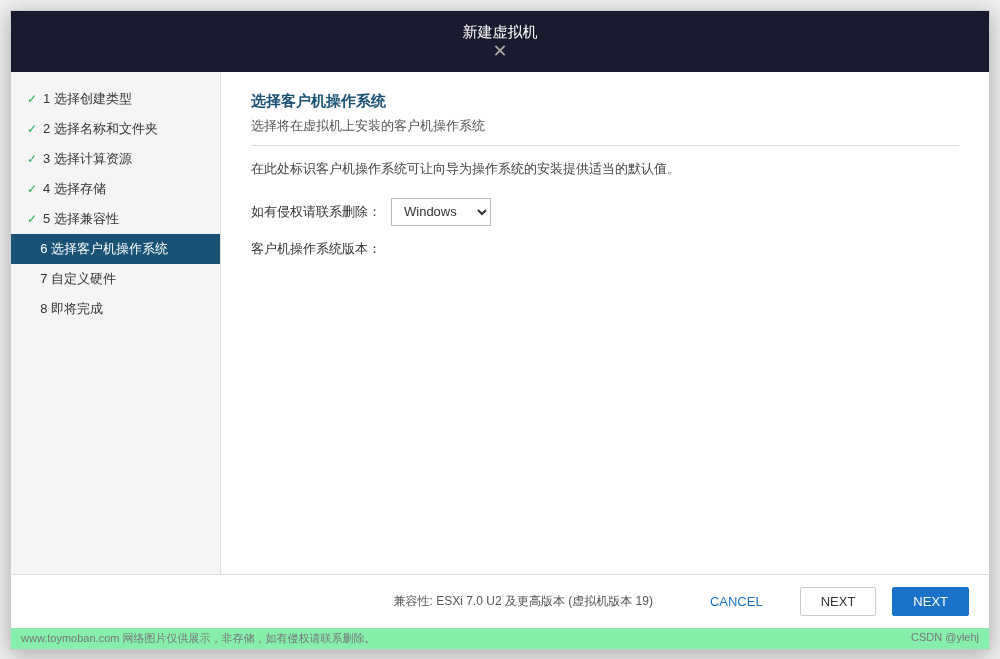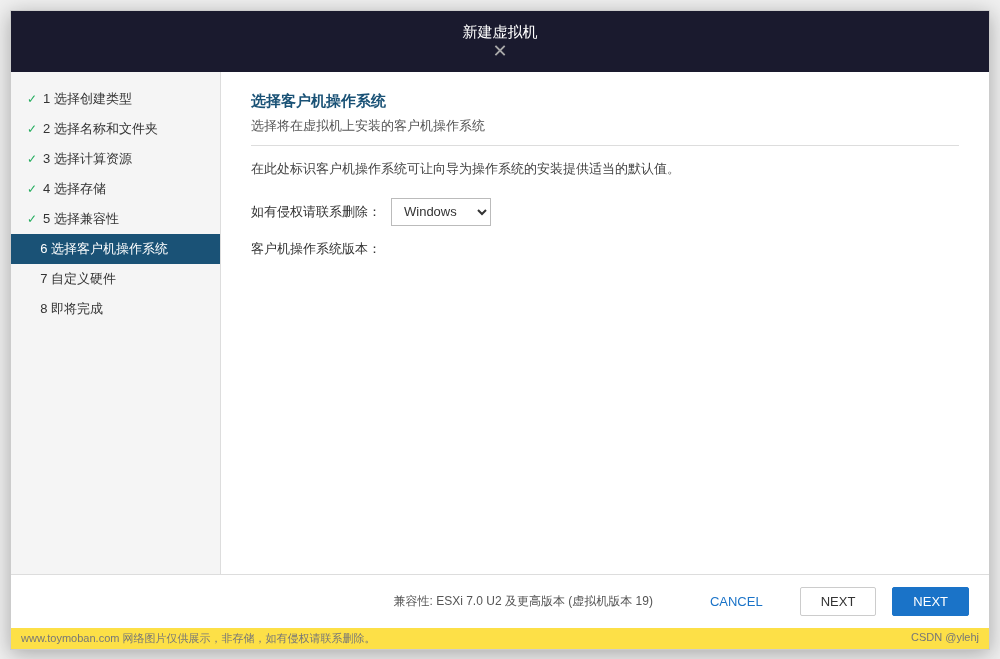--- a/index.html
+++ b/index.html
@@ -148,21 +148,21 @@
       background: #1a73c8;
       color: #fff;
       border-color: #1a73c8;
     }
     .btn-cancel {
       color: #1a73c8;
       border-color: transparent;
       background: transparent;
     }
     .watermark-bar {
-      background: #fde047;
+      background: #86efac;
       font-size: 11px;
       color: #777;
       padding: 3px 10px;
       display: flex;
       justify-content: space-between;
       flex-shrink: 0;
       text-align: right;
     }
   </style>
 </head>

